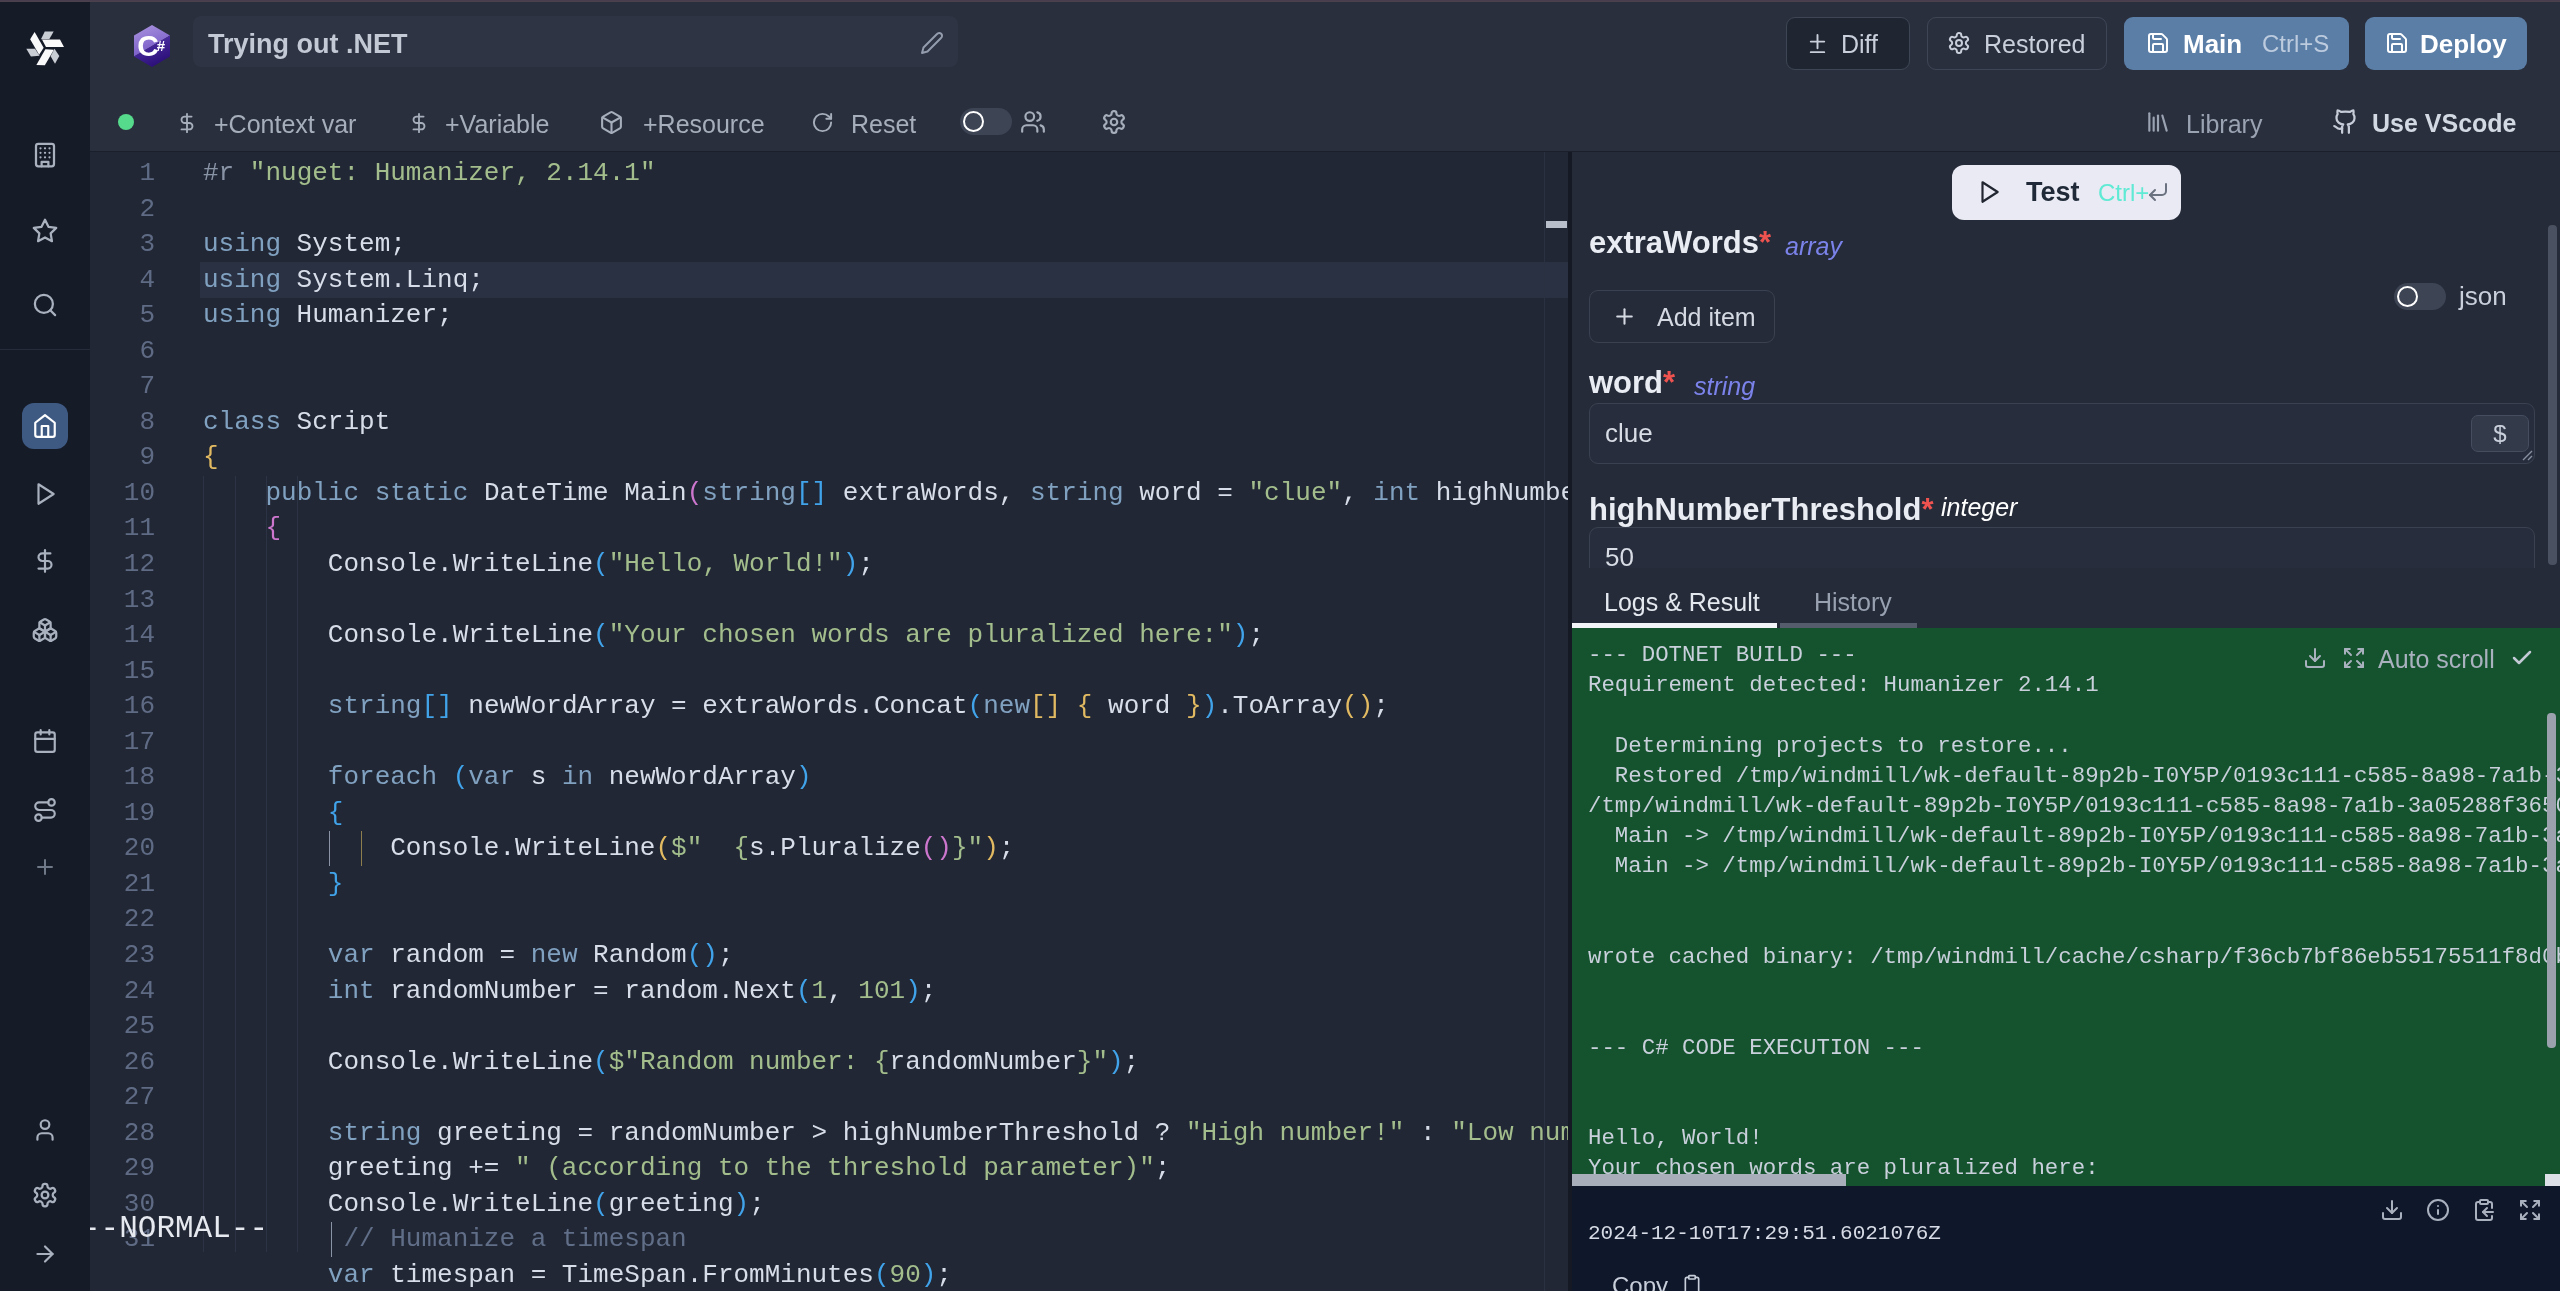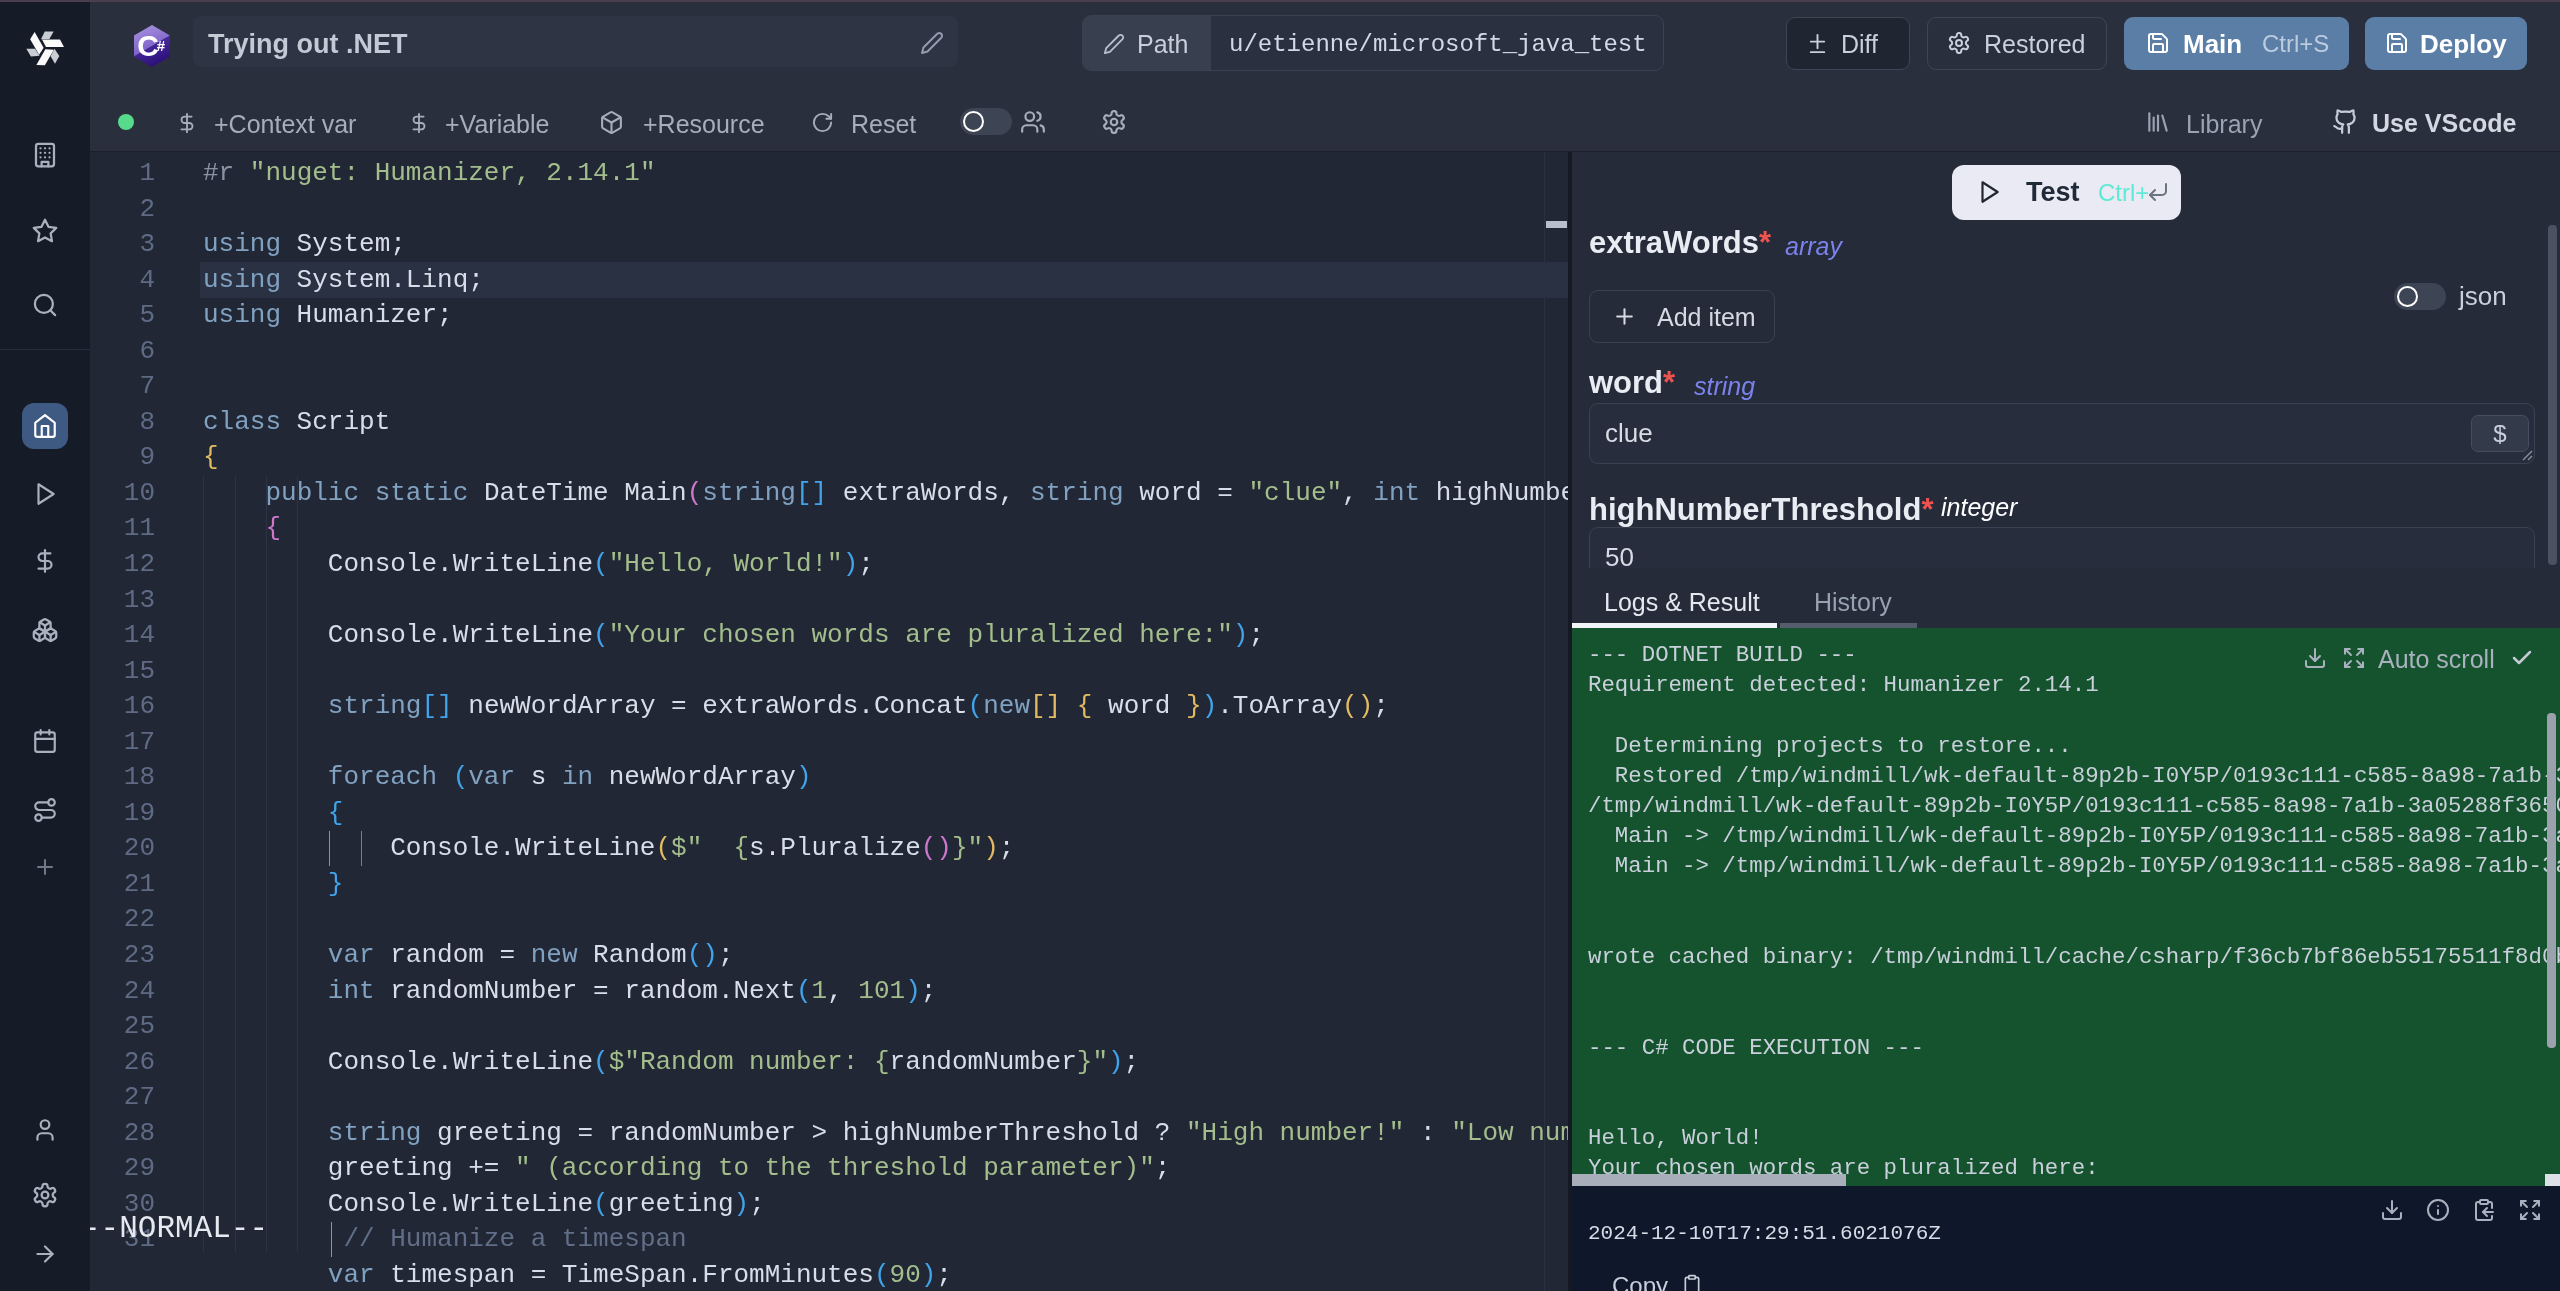--- a/index.html
+++ b/index.html
@@ -126,28 +126,20 @@
     <polygon points="37,10.5 37,31.5 19,42 1,31.5" fill="url(#csgr)"></polygon>
     <text x="15" y="31" font-family="Liberation Sans, sans-serif" font-size="30" font-weight="bold" fill="#ffffff" text-anchor="middle">C</text>
     <text x="28" y="26" font-family="Liberation Sans, sans-serif" font-size="15" font-weight="bold" fill="#ffffff" text-anchor="middle">#</text>
   </svg>
   <div class="abs" style="left:103px;top:14px;width:765px;height:51px;background:#2E3443;border-radius:8px"></div>
   <div class="abs" style="left:118px;top:27px;font-size:27px;font-weight:bold;color:#C3CAD6">Trying out .NET</div>
   <svg class="abs" style="left:830px;top:29px;color:#939CAC" width="24" height="24" viewBox="0 0 24 24" fill="none" stroke="currentColor" stroke-width="2" stroke-linecap="round" stroke-linejoin="round">
       <path d="M17 3a2.85 2.83 0 1 1 4 4L7.5 20.5 2 22l1.5-5.5Z"></path>
     </svg>
 
-  <div class="abs" style="left:992px;top:13px;width:582px;height:56px;border:1px solid #3A4150;border-radius:9px;background:#2A3040;overflow:hidden">
-    <div class="abs" style="left:0;top:0;width:128px;height:56px;background:#384050"></div>
-    <svg class="abs" style="left:20px;top:17px;color:#B9C0CD" width="22" height="22" viewBox="0 0 24 24" fill="none" stroke="currentColor" stroke-width="2" stroke-linecap="round" stroke-linejoin="round">
-        <path d="M17 3a2.85 2.83 0 1 1 4 4L7.5 20.5 2 22l1.5-5.5Z"></path>
-      </svg>
-    <div class="abs" style="left:54px;top:14px;font-size:25px;color:#C8CEDA">Path</div>
-    <div class="abs mono" style="left:146px;top:15px;font-size:24px;color:#D3D9E4">u/etienne/microsoft_java_test</div>
-  </div>
 
   <div class="abs" style="left:1696px;top:15px;width:124px;height:53px;border:1px solid #3E4656;border-radius:9px;background:#1F2531"></div>
   <svg class="abs" style="left:1716px;top:30px;color:#C9CFDB" width="23" height="23" viewBox="0 0 24 24" fill="none" stroke="currentColor" stroke-width="2" stroke-linecap="round" stroke-linejoin="round">
       <path d="M12 3v14"></path>
       <path d="M5 10h14"></path>
       <path d="M5 21h14"></path>
     </svg>
   <div class="abs" style="left:1751px;top:28px;font-size:25px;color:#C9CFDB">Diff</div>
 
   <div class="abs" style="left:1837px;top:15px;width:180px;height:53px;border:1px solid #3E4656;border-radius:9px"></div>

